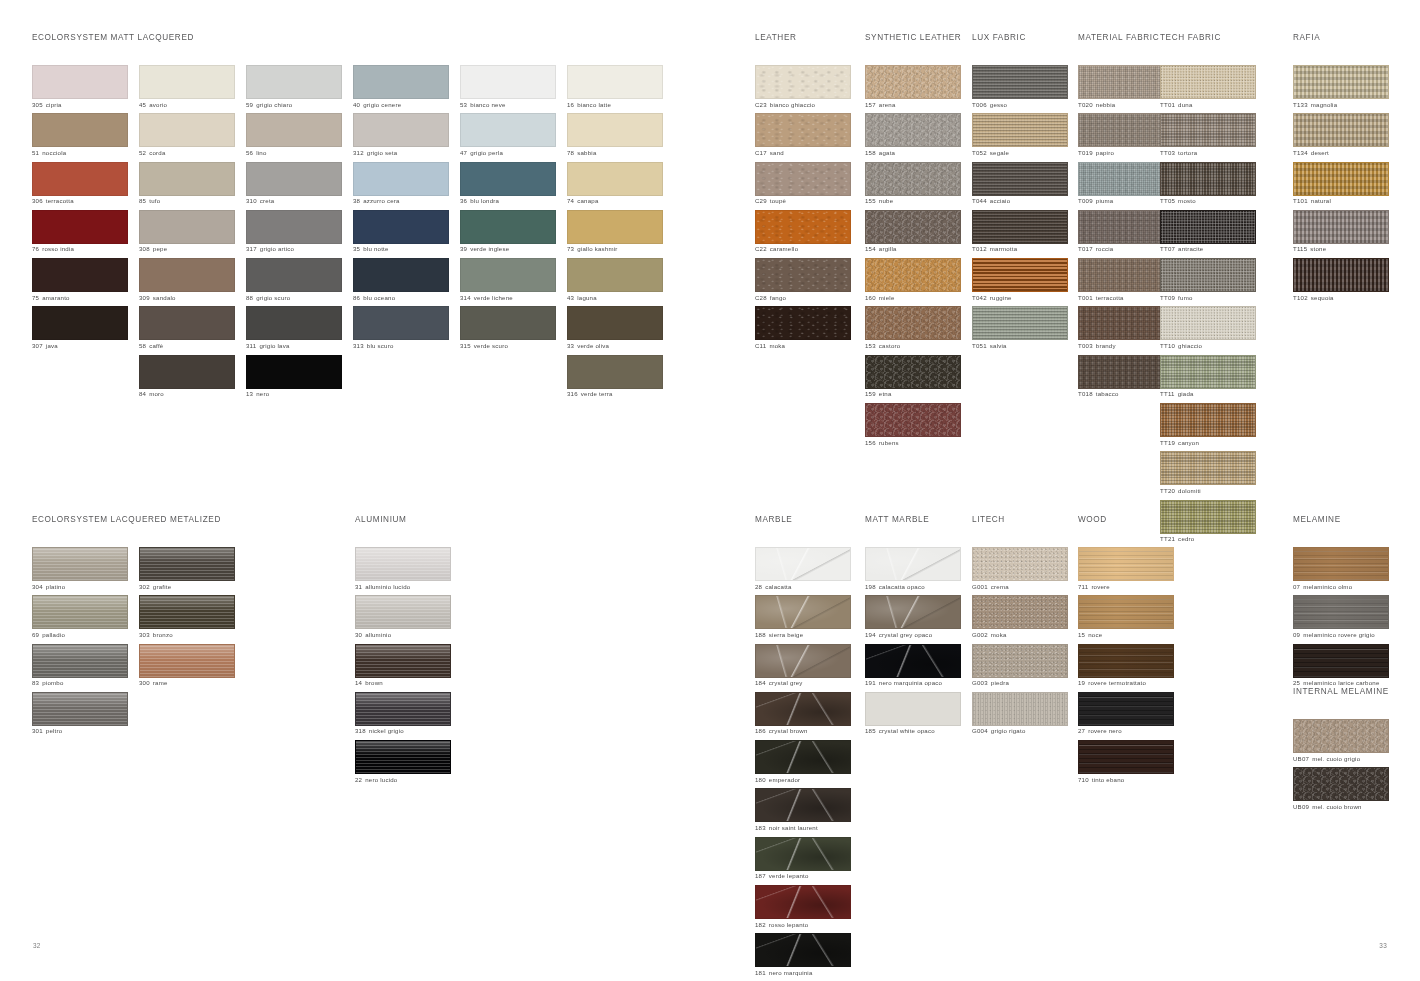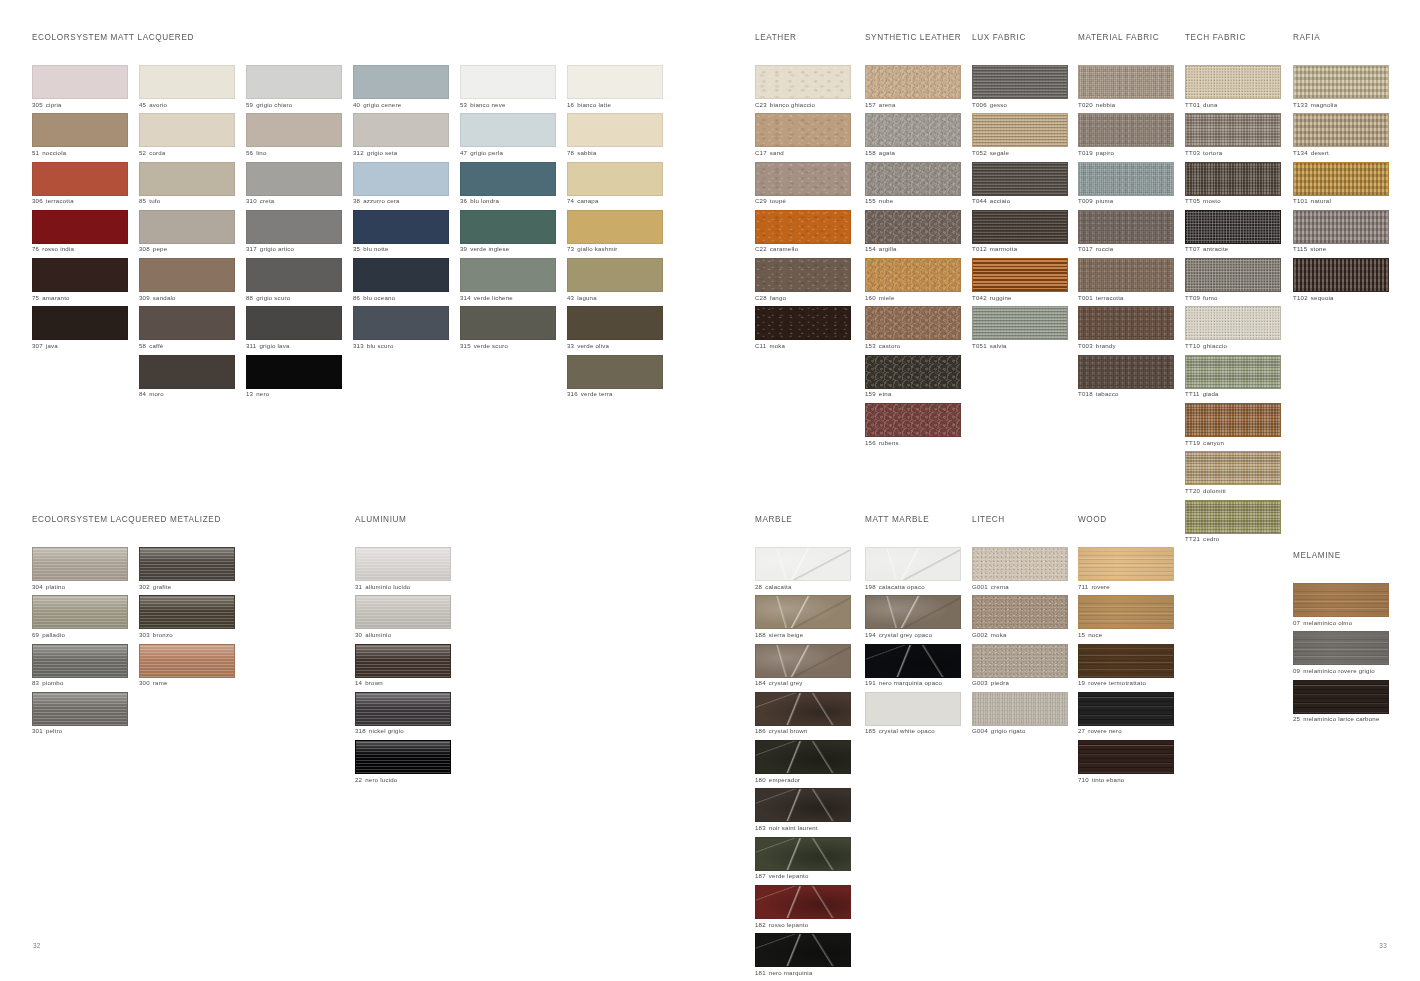--- a/index.html
+++ b/index.html
@@ -711,21 +711,21 @@
               <div class="swatch-item">
                 <div class="swatch" style="background: rgb(95, 80, 69);">
                   <div class="tx tx-linen"></div>
                 </div>
                 <div class="swatch-label"><span class="code">T018</span><span>tabacco</span></div>
               </div>
             </div>
           </div>
       </div>
 
-      <div class="block" style="left:475px; top:33px;">
+      <div class="block" style="left:450px; top:33px;">
         <div class="block-title">TECH FABRIC</div>
         <div class="cols" style="margin-top:23px;">
             <div class="col">
               <div class="swatch-item">
                 <div class="swatch" style="background: rgb(203, 187, 156);">
                   <div class="tx tx-weave-dot"></div>
                 </div>
                 <div class="swatch-label"><span class="code">TT01</span><span>duna</span></div>
               </div>
               <div class="swatch-item">
@@ -982,21 +982,21 @@
                 <div class="swatch" style="background: rgb(50, 32, 26);">
                   <div class="tx tx-wood-strong"></div>
                 </div>
                 <div class="swatch-label"><span class="code">710</span><span>tinto ebano</span></div>
               </div>
             </div>
           </div>
       </div>
 
 
-      <div class="block" style="left:583px; top:515px;margin-top:36px;">
+      <div class="block" style="left:583px; top:515px;">
         <div class="block-title">MELAMINE</div>
         <div class="cols" style="margin-top:23px;">
             <div class="col">
               <div class="swatch-item">
                 <div class="swatch" style="background: rgb(165, 122, 78);">
                   <div class="tx tx-wood"></div>
                 </div>
                 <div class="swatch-label"><span class="code">07</span><span>melaminico olmo</span></div>
               </div>
               <div class="swatch-item">
@@ -1009,18 +1009,37 @@
                 <div class="swatch" style="background: rgb(43, 33, 28);">
                   <div class="tx tx-wood-strong"></div>
                 </div>
                 <div class="swatch-label"><span class="code">25</span><span>melaminico larice carbone</span></div>
               </div>
             </div>
           </div>
       </div>
 
 
+      <div class="block" style="left:583px; top:687px;">
+        <div class="block-title">INTERNAL MELAMINE</div>
+        <div class="cols" style="margin-top:23px;">
+            <div class="col">
+              <div class="swatch-item">
+                <div class="swatch" style="background: rgb(168, 149, 130);">
+                  <div class="tx tx-hide"></div>
+                </div>
+                <div class="swatch-label"><span class="code">UB07</span><span>mel. cuoio grigio</span></div>
+              </div>
+              <div class="swatch-item">
+                <div class="swatch" style="background: rgb(63, 55, 49);">
+                  <div class="tx tx-hide"></div>
+                </div>
+                <div class="swatch-label"><span class="code">UB09</span><span>mel. cuoio brown</span></div>
+              </div>
+            </div>
+          </div>
+      </div>
 
       <div class="page-num">33</div>
     </div>
   </div>
 
 </div>
 
 </body></html>

